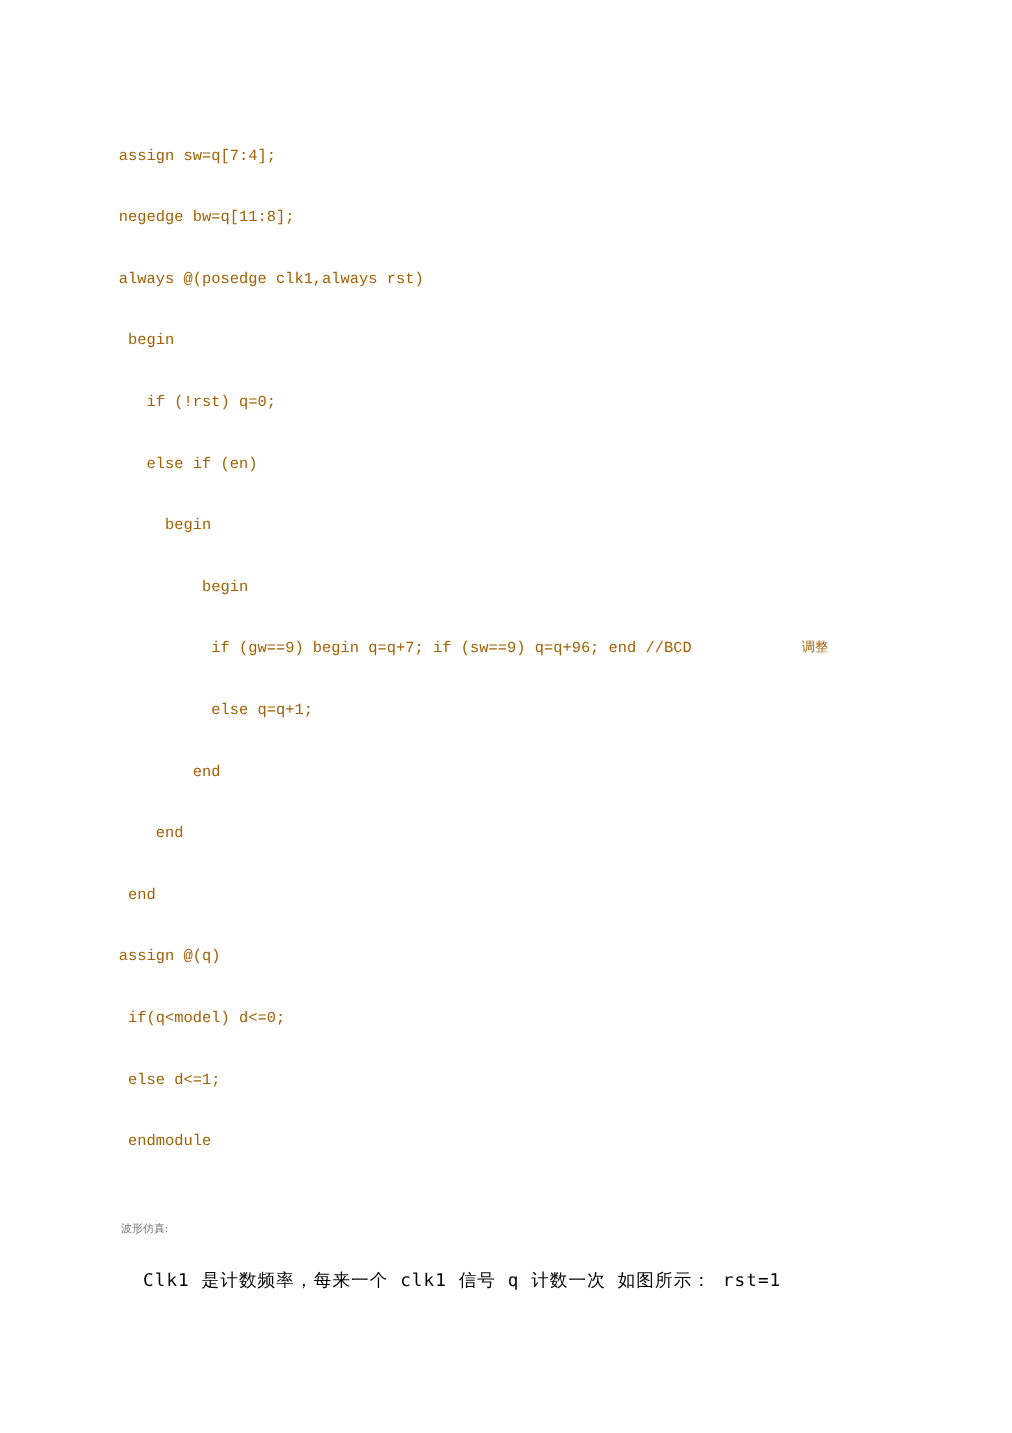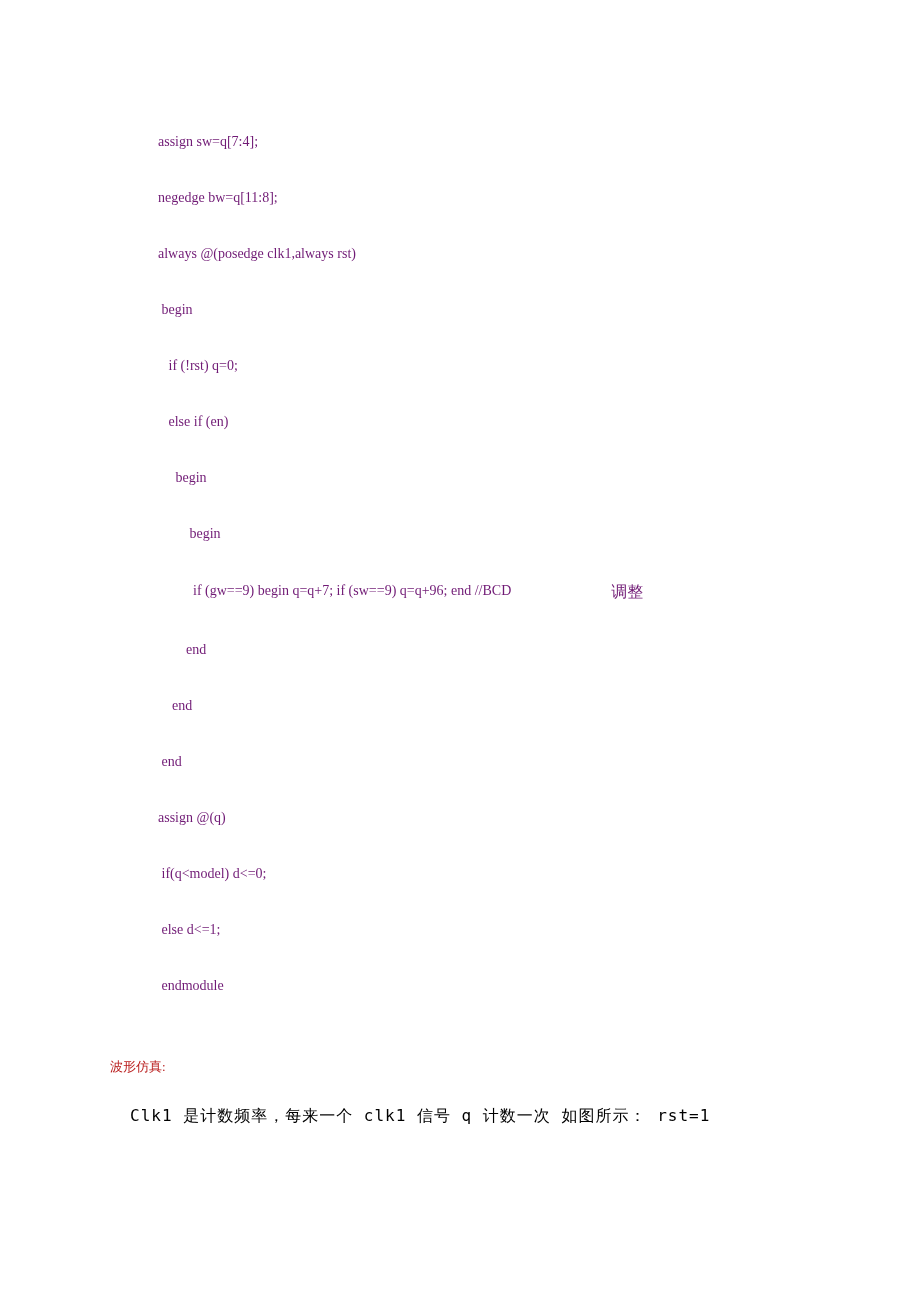--- a/index.html
+++ b/index.html
@@ -6,66 +6,67 @@
       margin: 0;
       padding: 0;
       background: #ffffff;
       font-family: "SimSun", "Courier New", monospace;
       width: 920px;
     }
     .page {
       padding: 100px 80px 80px 80px;
     }
     .code-block {
-      font-family: Liberation Serif, serif;
+      font-family: Liberation Mono, monospace;
       font-size: 14px;
       line-height: 2.0;
-      color: #701a75;
-      margin-left: 78px;
+      color: #a16207;
+      margin-left: 28px;
       white-space: pre;
     }
     .sim-label {
       font-family: Liberation Serif, serif;
-      font-size: 13px;
-      color: #b91c1c;
+      font-size: 10px;
+      color: #737373;
       margin-left: 30px;
       margin-top: 2px;
     }
     .desc-block {
       font-family: "SimSun", monospace;
       font-size: 16px;
       line-height: 3.2;
       color: #000;
       margin-left: 50px;
       margin-top: 14px;
       letter-spacing: 1px;
     }
     .comment-inline {
       display: inline-block;
       margin-left: 100px;
-      font-size: 16px;
+      font-size: 12px;
       vertical-align: middle;
       text-align: center;
     }
   </style>
 </head>
 <body>
 
 <div class="page">
 
   <div class="code-block">
 <div>assign sw=q[7:4];</div>
 <div>negedge bw=q[11:8];</div>
 <div>always @(posedge clk1,always rst)</div>
 <div> begin</div>
 <div>   if (!rst) q=0;</div>
 <div>   else if (en)</div>
 <div>     begin</div>
 <div>         begin</div>
 <div><span>          if (gw==9) begin q=q+7; if (sw==9) q=q+96; end //BCD</span><span class="comment-inline">调整</span></div>
+<div>          else q=q+1;</div>
 <div>        end</div>
 <div>    end</div>
 <div> end</div>
 <div>assign @(q)</div>
 <div> if(q&lt;model) d&lt;=0;</div>
 <div> else d&lt;=1;</div>
 <div> endmodule</div>
   </div>
 
   <div class="sim-label">波形仿真:</div>

